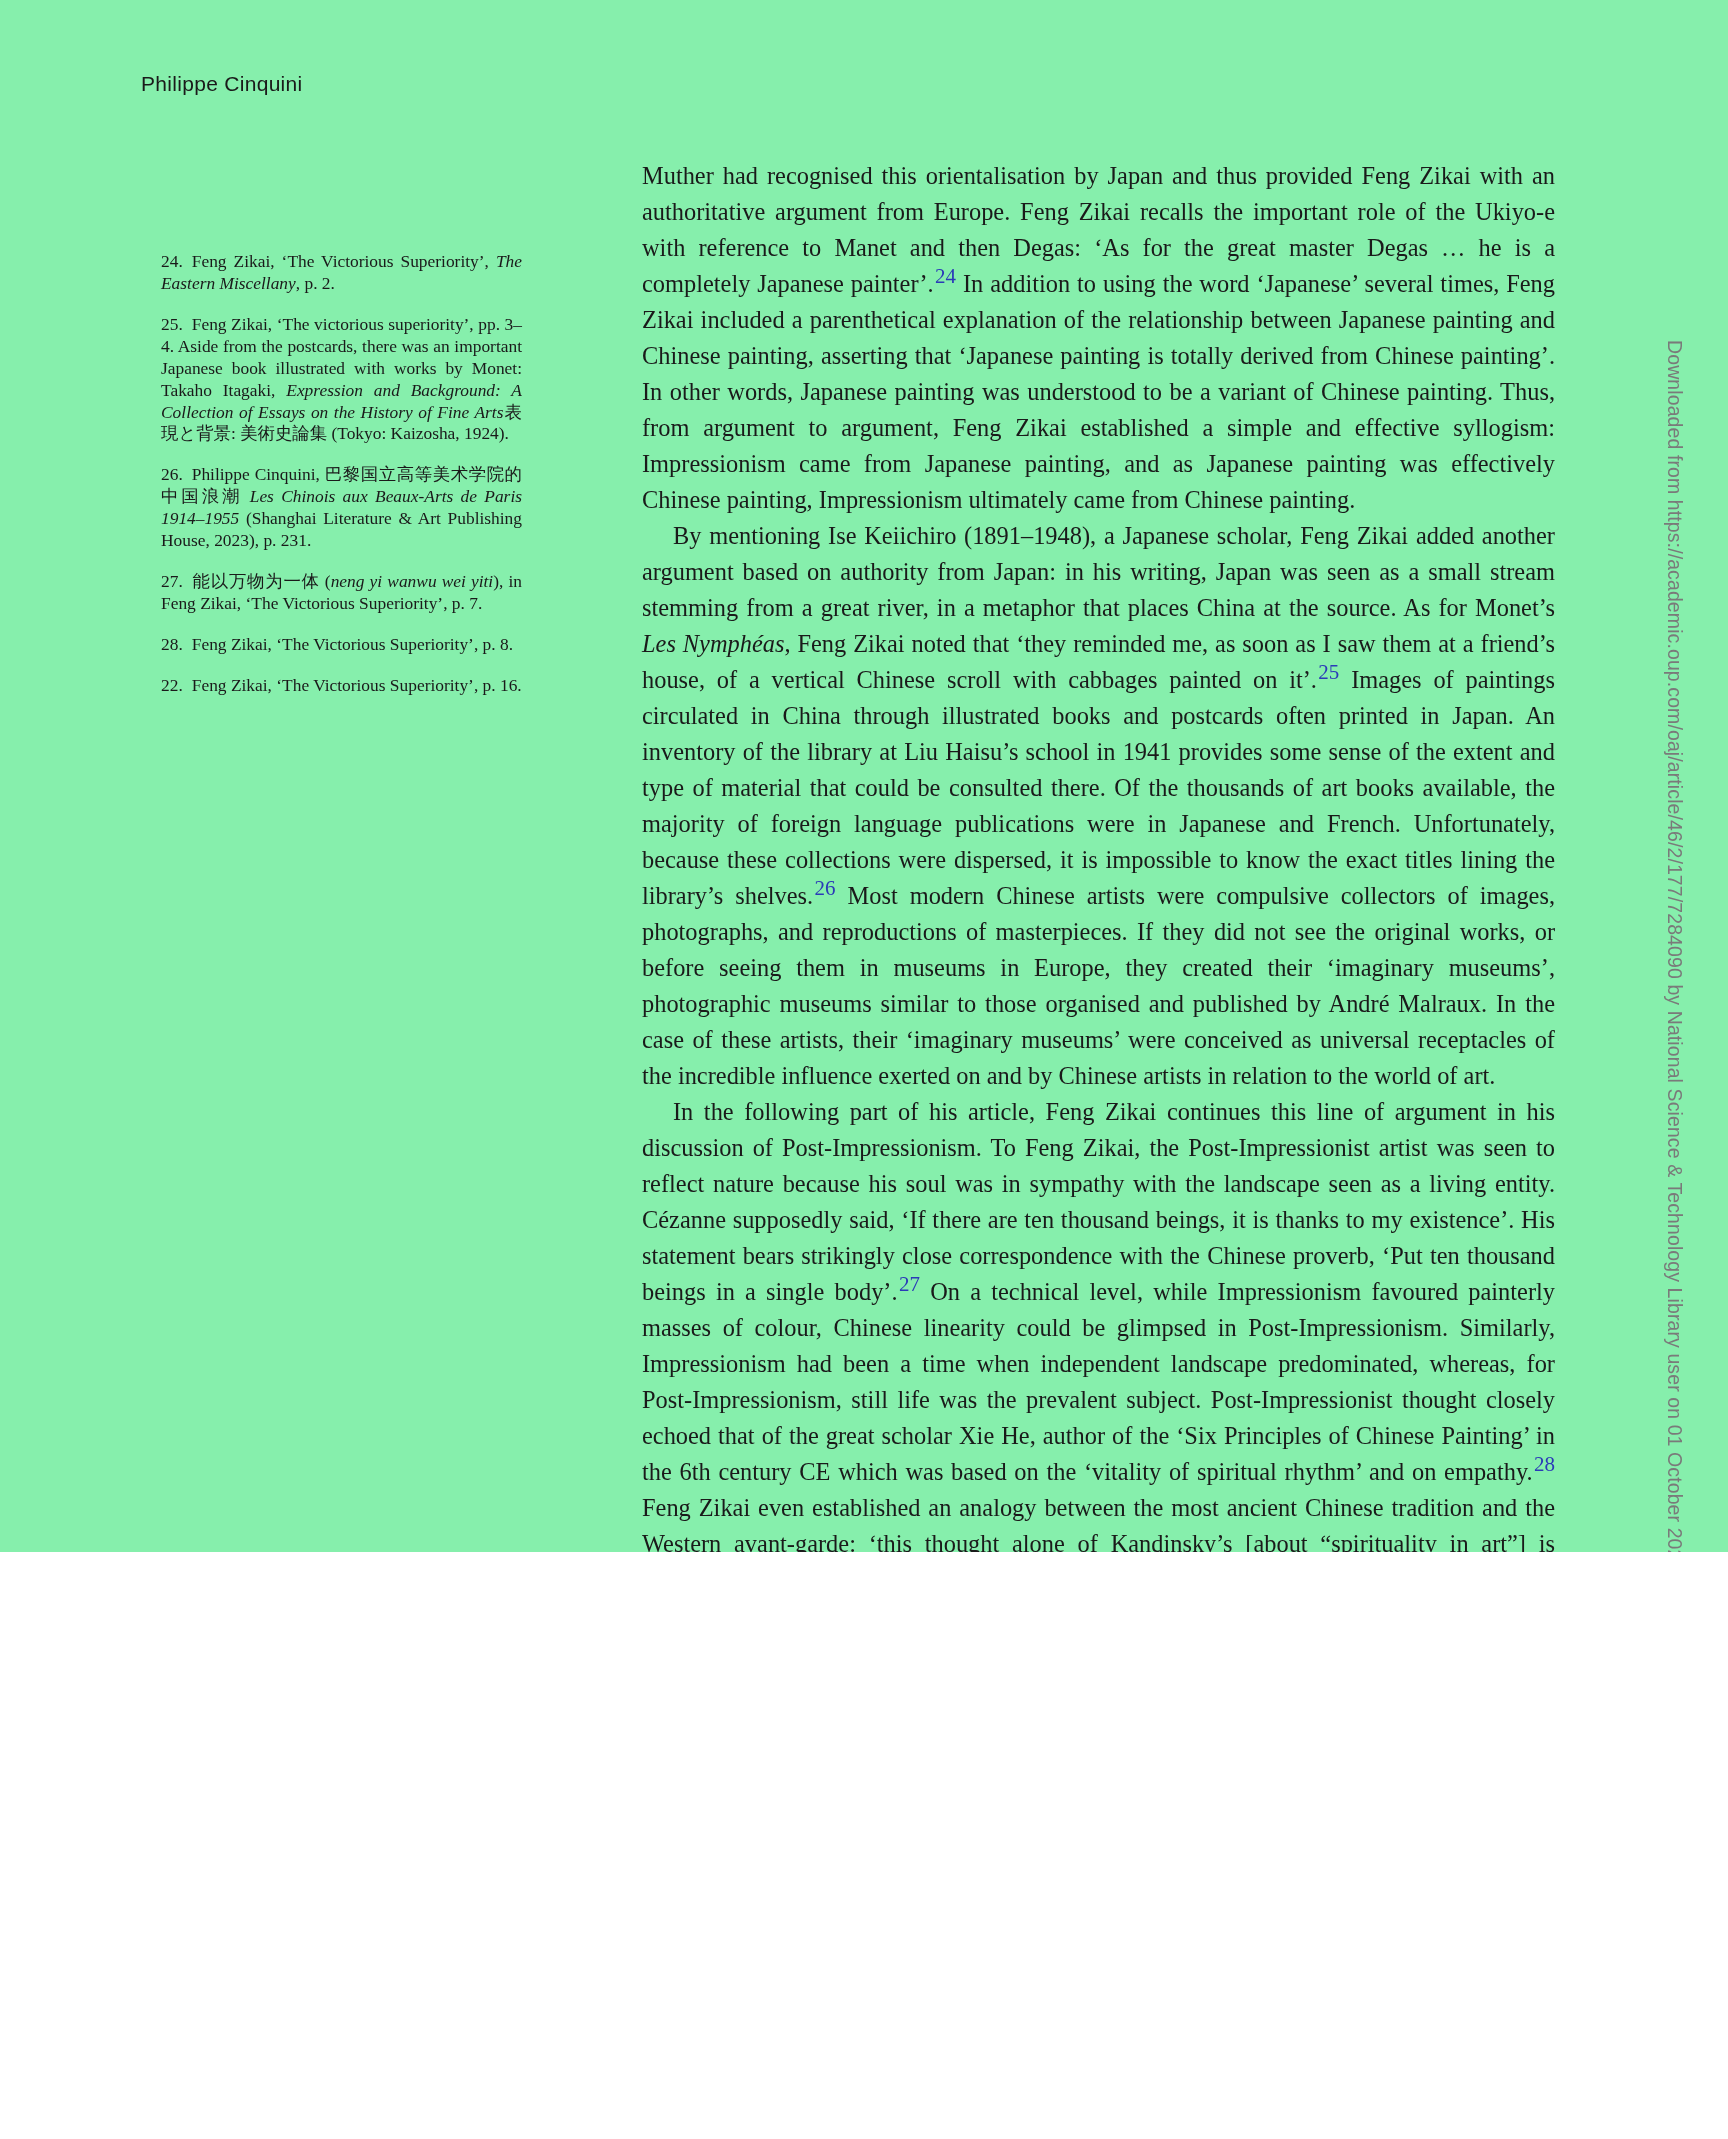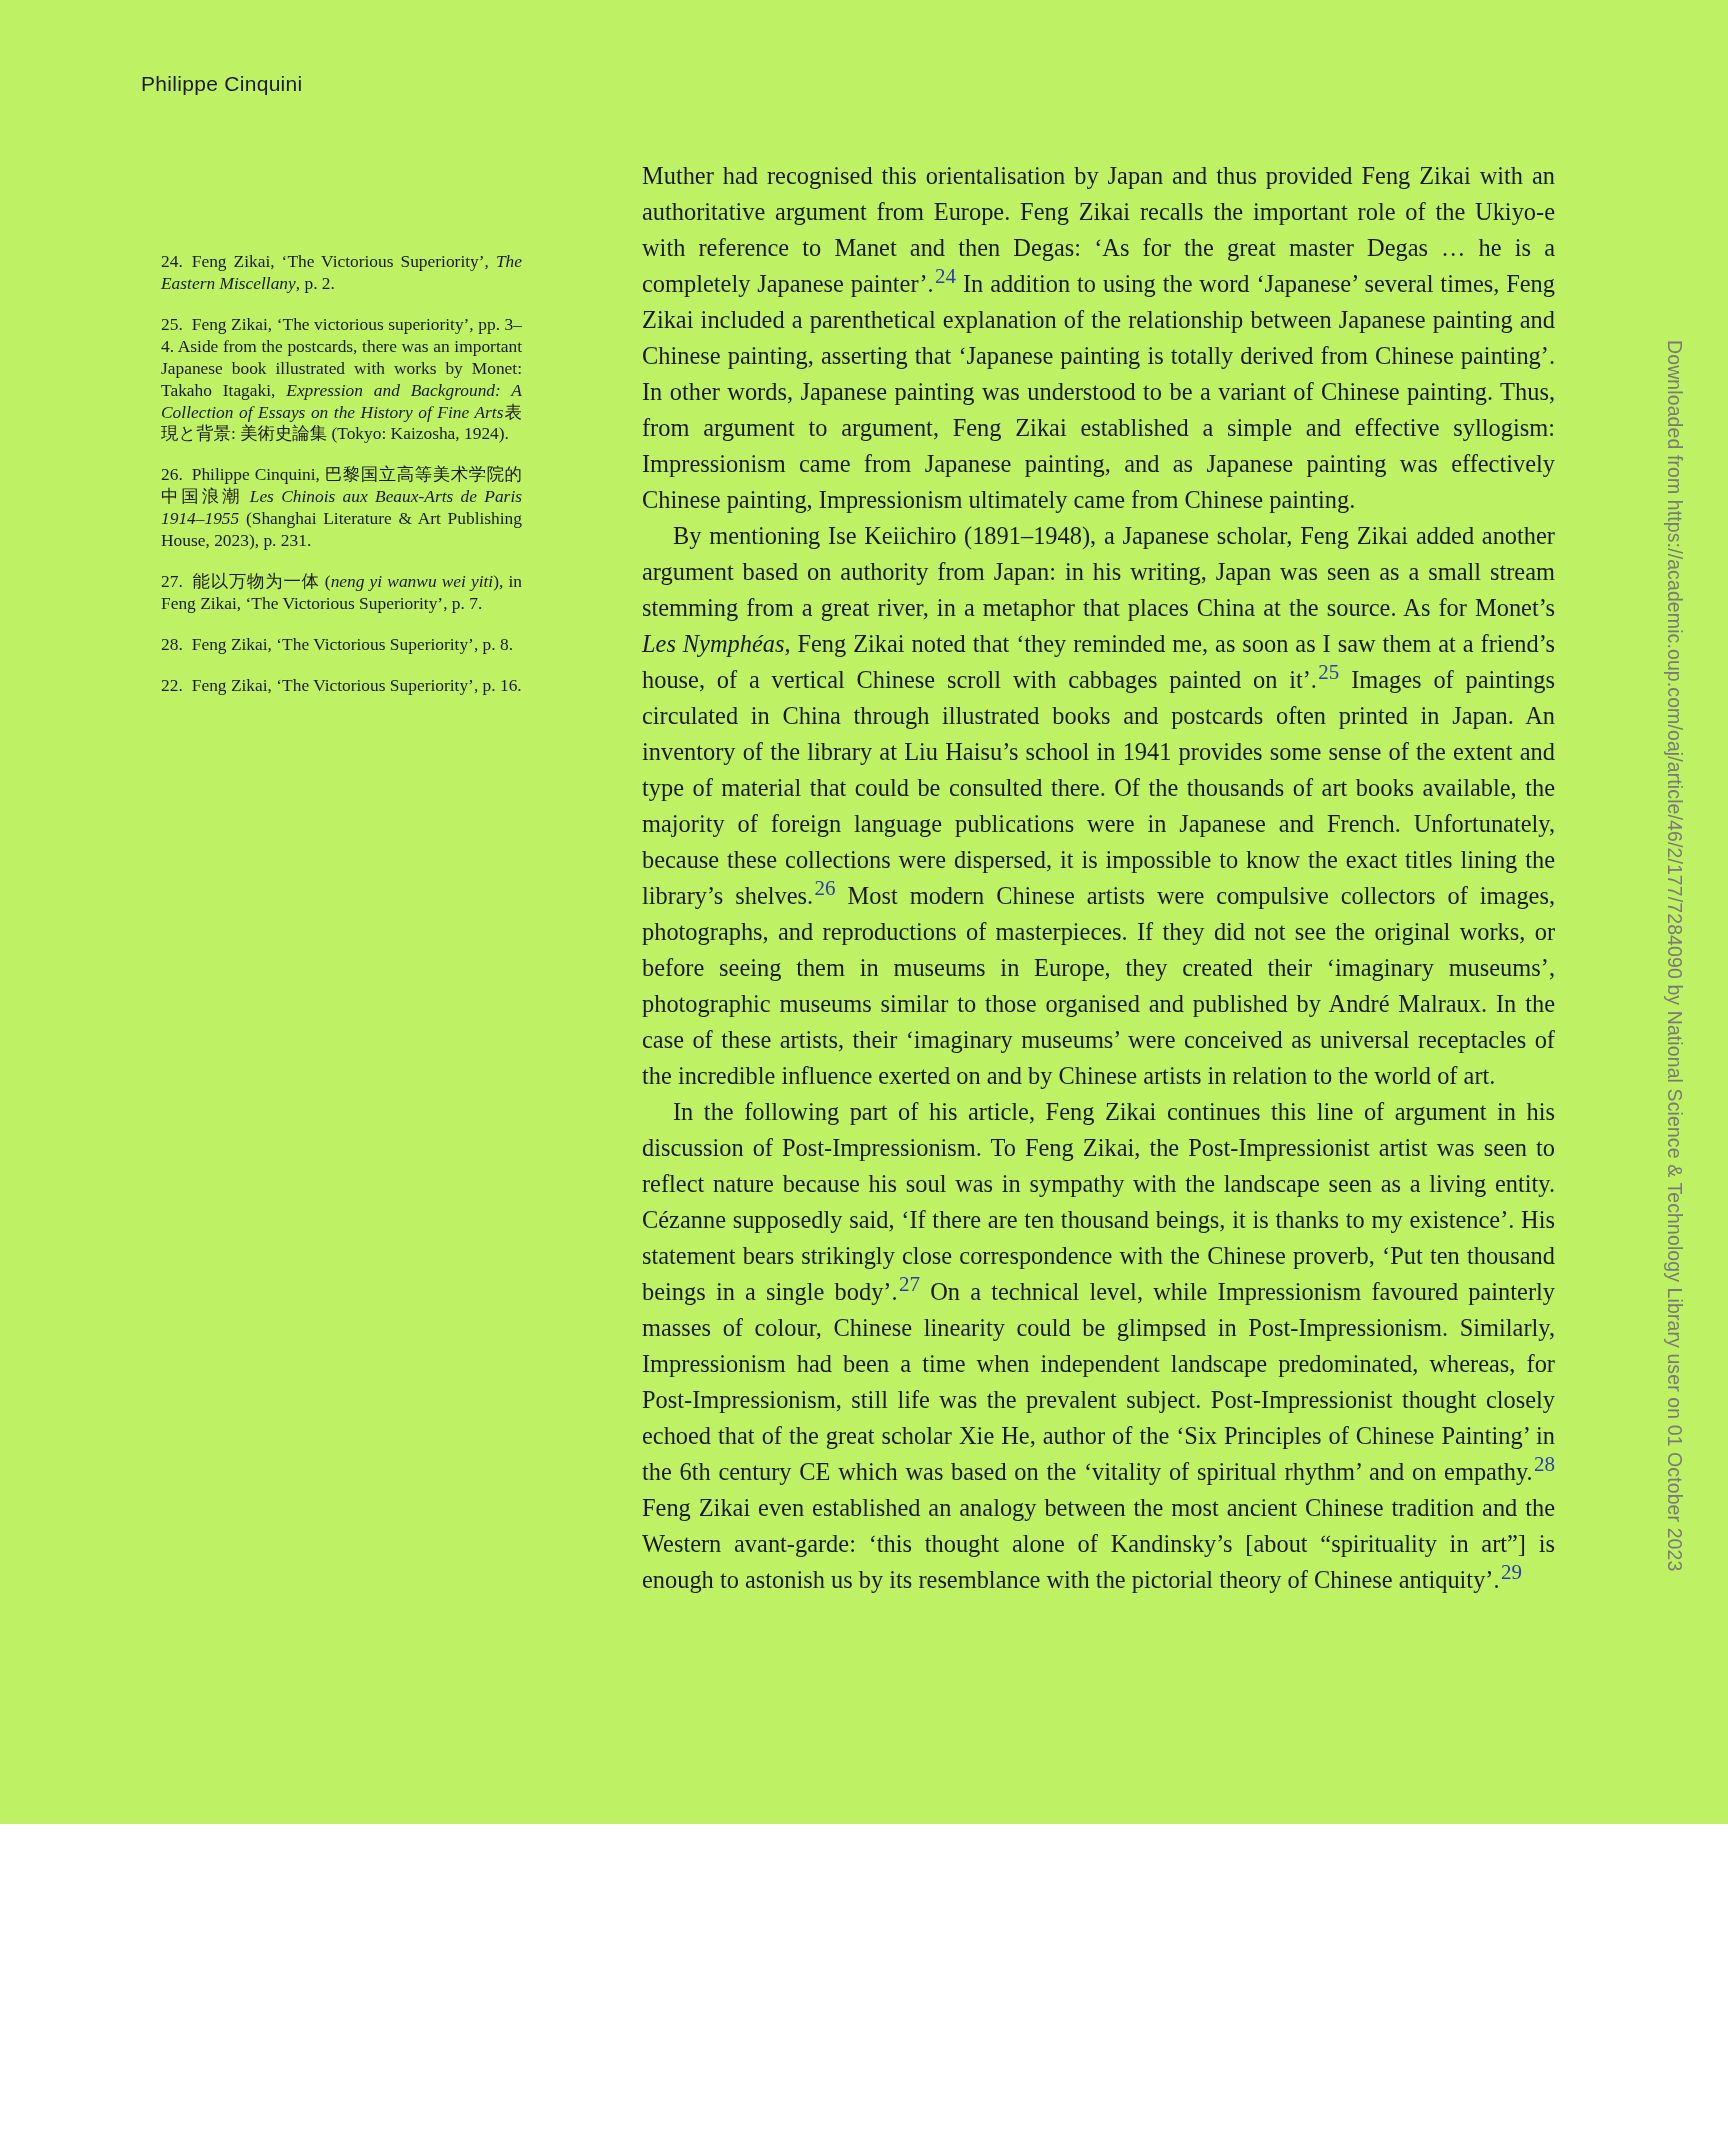--- a/index.html
+++ b/index.html
@@ -1,20 +1,20 @@
 <!DOCTYPE html>
 <html style="--ref-blue: #2b3ab8; --wm-gray: #7a7a7a; --text-black: #1a1a1a;font-size:11px"><head>
 <meta charset="utf-8">
 <style>
   html, body { margin: 0; padding: 0; background: #ffffff; }
   .page {
     position: relative;
     width: 1729px;
-    height: 1824px;
-    background: #bef264;
+    height: 1552px;
+    background: #86efac;
     font-family: "Liberation Serif", serif;
     color: var(--text-black, #1a1a1a);
     overflow: hidden;
   }
   .author-header {
     position: absolute;
     left: 141px;
     top: 72px;
     font-family: "Liberation Sans", sans-serif;
     font-size: 21px;

